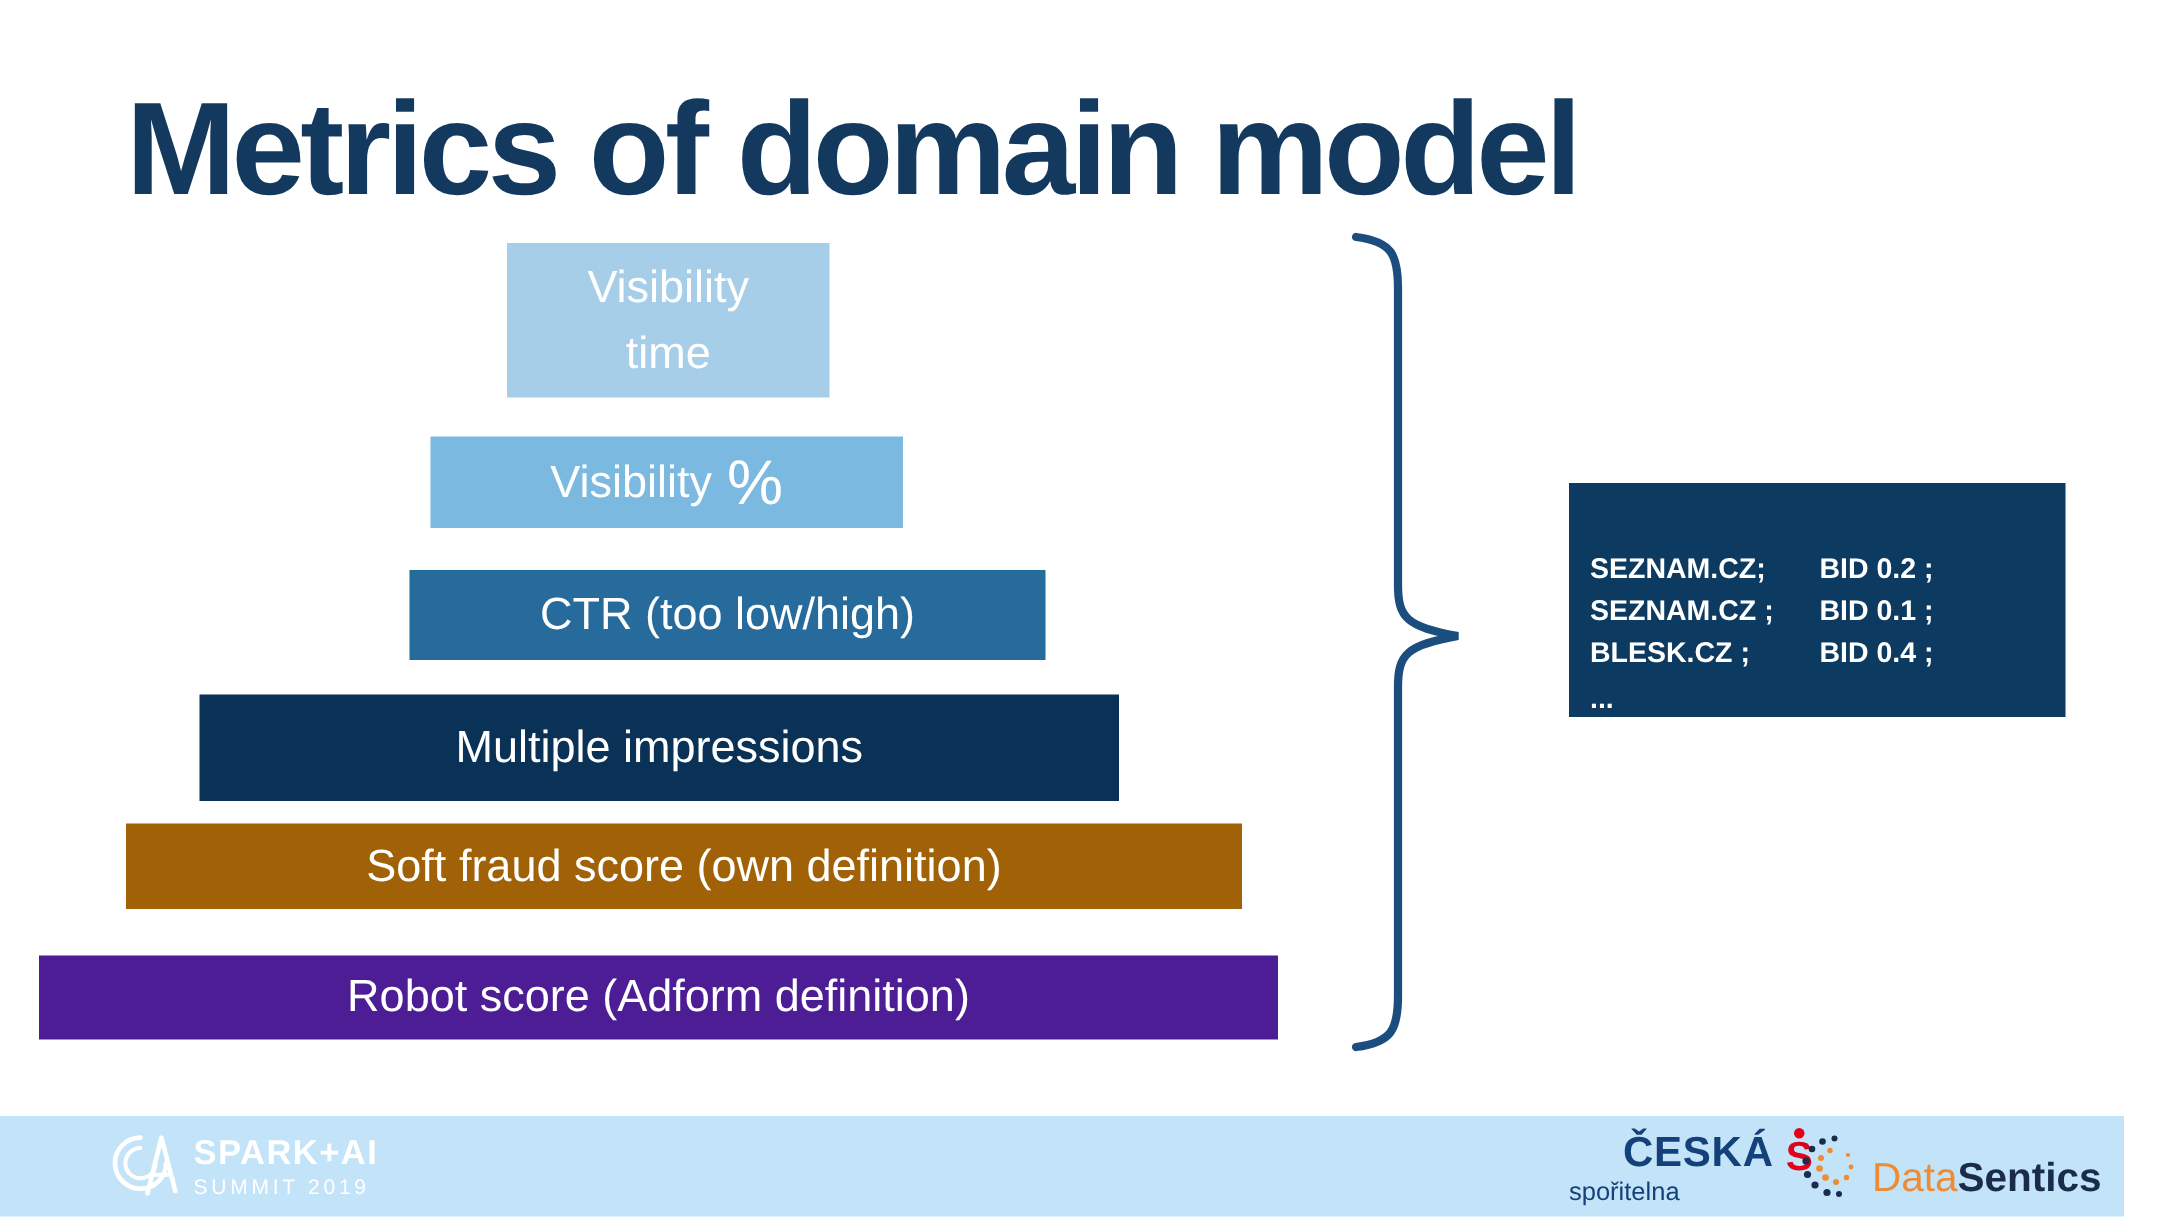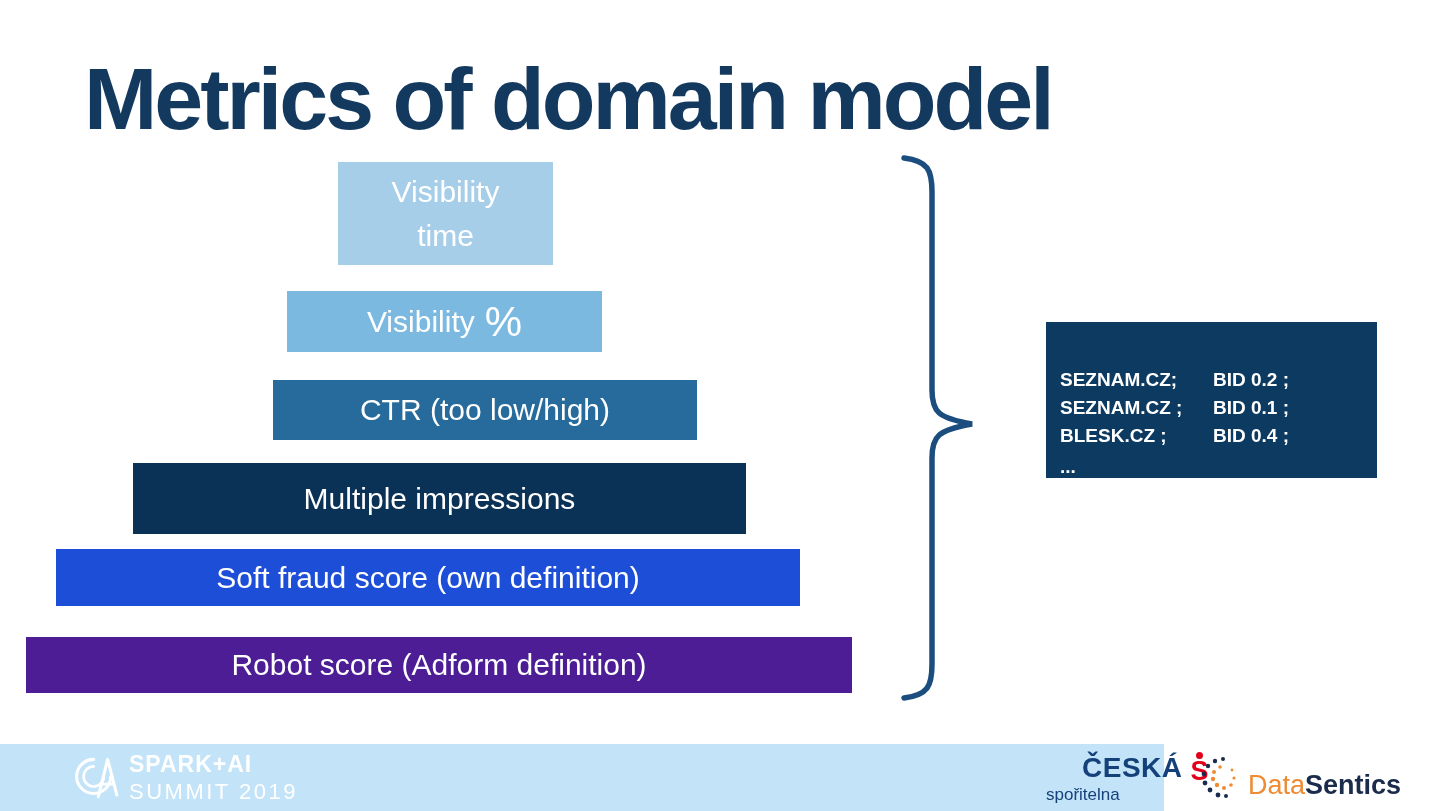--- a/index.html
+++ b/index.html
@@ -21,44 +21,44 @@
   .bar {
     position: absolute;
     display: flex; align-items: center; justify-content: center;
     color: #ffffff; font-size: 30px; text-align: left;
   }
   .bar-1 { left: 338px; top: 162px; width: 215px; height: 103px; background: #A7CEE8; flex-direction: column; line-height: 44px; }
   .bar-2 { left: 287px; top: 291px; width: 315px; height: 61px;  background: #7BB9E0; }
   .bar-2 .pct { font-size: 42px; margin-left: 10px; }
   .bar-3 { left: 233px; top: 380px; width: 424px; height: 60px;  background: #266B9B; margin-left: 40px; }
   .bar-4 { left: 133px; top: 463px; width: 613px; height: 71px;  background: #0A3156; }
-  .bar-5 { left: 56px;  top: 549px; width: 744px; height: 57px;  background: #1d4ed8; }
+  .bar-5 { left: 84px;  top: 549px; width: 744px; height: 57px;  background: #a16207; }
   .bar-6 { left: 26px;  top: 637px; width: 826px; height: 56px;  background: #4c1d95; }
 
   .brace { position: absolute; left: 892px; top: 152px; width: 92px; height: 552px; }
 
   
   .bid-box {
     position: absolute; left: 1046px; top: 322px; width: 331px; height: 156px;
     background: #0C3A60; color: #ffffff;
     padding: 44px 8px 0 14px;
     font-weight: 700; font-size: 19px; line-height: 28px;
   }
   .bid-row { display: grid; grid-template-columns: 153px 1fr; }
   .bid-row.ellipsis { margin-top: 3px; }
 
   
   .footer {
-    position: absolute; left: 0; top: 744px; width: 1164px; height: 67px;
+    position: absolute; left: 0; top: 744px; width: 1416px; height: 67px;
     background: #C2E3F8;
   }
   .spark-logo { position: absolute; left: 72px; top: 7px; display: flex; align-items: center; gap: 9px; color: #ffffff; }
   .spark-text { display: flex; flex-direction: column; }
   .spark-line1 { font-size: 23px; font-weight: 700; letter-spacing: 1px; }
-  .spark-line2 { font-size: 22px; font-weight: 400; letter-spacing: 2.5px; margin-top: 1px; }
+  .spark-line2 { font-size: 14px; font-weight: 400; letter-spacing: 2.5px; margin-top: 1px; }
 
   .ceska-logo { position: absolute; left: 1046px; top: 8px; color: #15417A; }
   .ceska-top { display: flex; align-items: flex-start; }
   .ceska-line1 { font-size: 28px; font-weight: 700; letter-spacing: 0.5px; margin-left: 36px; }
   .ceska-s-mark { display: flex; flex-direction: column; align-items: center; margin-left: 8px; line-height: 1; }
   .ceska-s-dot { width: 7px; height: 7px; border-radius: 50%; background: #E2001A; margin-bottom: 1px; }
   .ceska-s-letter { color: #E2001A; font-size: 27px; font-weight: 700; line-height: 22px; }
   .ceska-line2 { font-size: 17px; font-weight: 400; margin-top: 1px; }
 
   .datasentics-logo { position: absolute; left: 1198px; top: 11px; display: flex; align-items: flex-end; }

